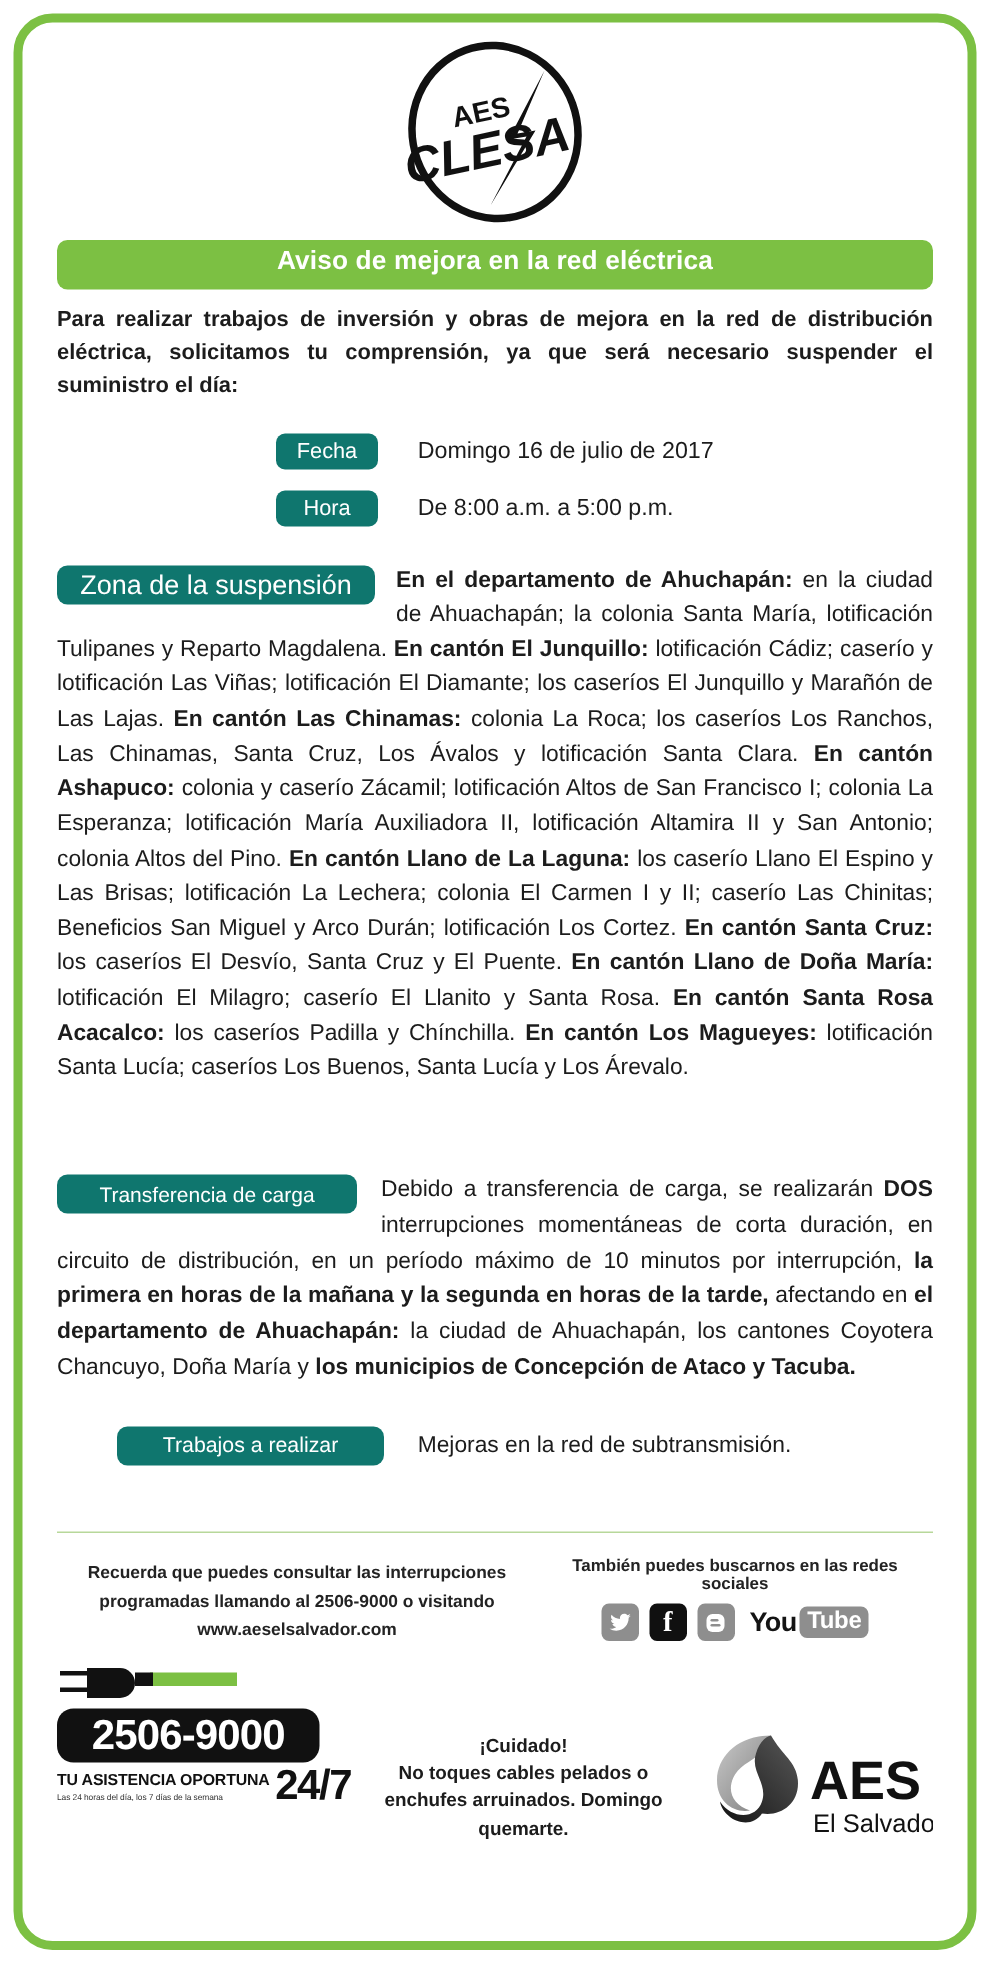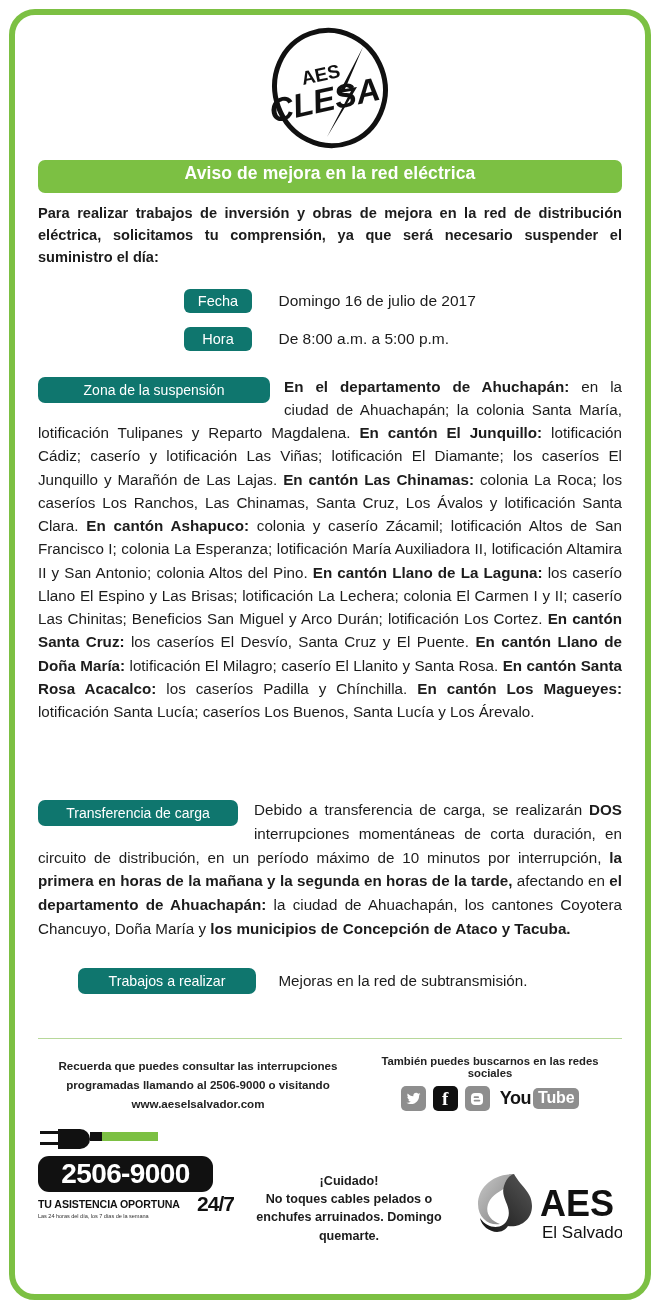--- a/index.html
+++ b/index.html
@@ -94,40 +94,40 @@
     margin-left: 22px;
     font-size: 15.5px;
     line-height: 24px;
     color: #1c1c1c;
   }
 
   
   .zone-block { margin-top: 24px; }
   .zone-pill {
     float: left;
-    width: 232px;
+    width: 212px;
     height: 26px;
     line-height: 26px;
-    font-size: 14px;
+    font-size: 18px;
     border-radius: 7px;
     margin-right: 14px;
     margin-top: 2px;
   }
   .zone-text {
     font-size: 15.2px;
     line-height: 1.53;
     text-align: justify;
     color: #1c1c1c;
     text-indent: 0;
   }
   .zone-text b { font-weight: bold; }
   .clear { clear: both; }
 
   
-  .transfer-block { margin-top: 75px; }
+  .transfer-block { margin-top: 58px; }
   .transfer-pill {
     float: left;
     width: 200px;
     height: 26px;
     line-height: 26px;
     font-size: 14px;
     border-radius: 7px;
     margin-right: 16px;
     margin-top: 2px;
   }
@@ -275,21 +275,21 @@
     line-height: 1.15;
   }
   .phone-fine {
     font-size: 5.6px;
     color: #333333;
     letter-spacing: -.05px;
     line-height: 1.2;
     margin-top: 1px;
   }
   .badge247 {
-    font-size: 21px;
+    font-size: 28px;
     font-weight: bold;
     color: #111111;
     line-height: .95;
     margin-left: 2px;
     letter-spacing: -1px;
   }
 
   .warn {
     flex: 1;
     text-align: center;

